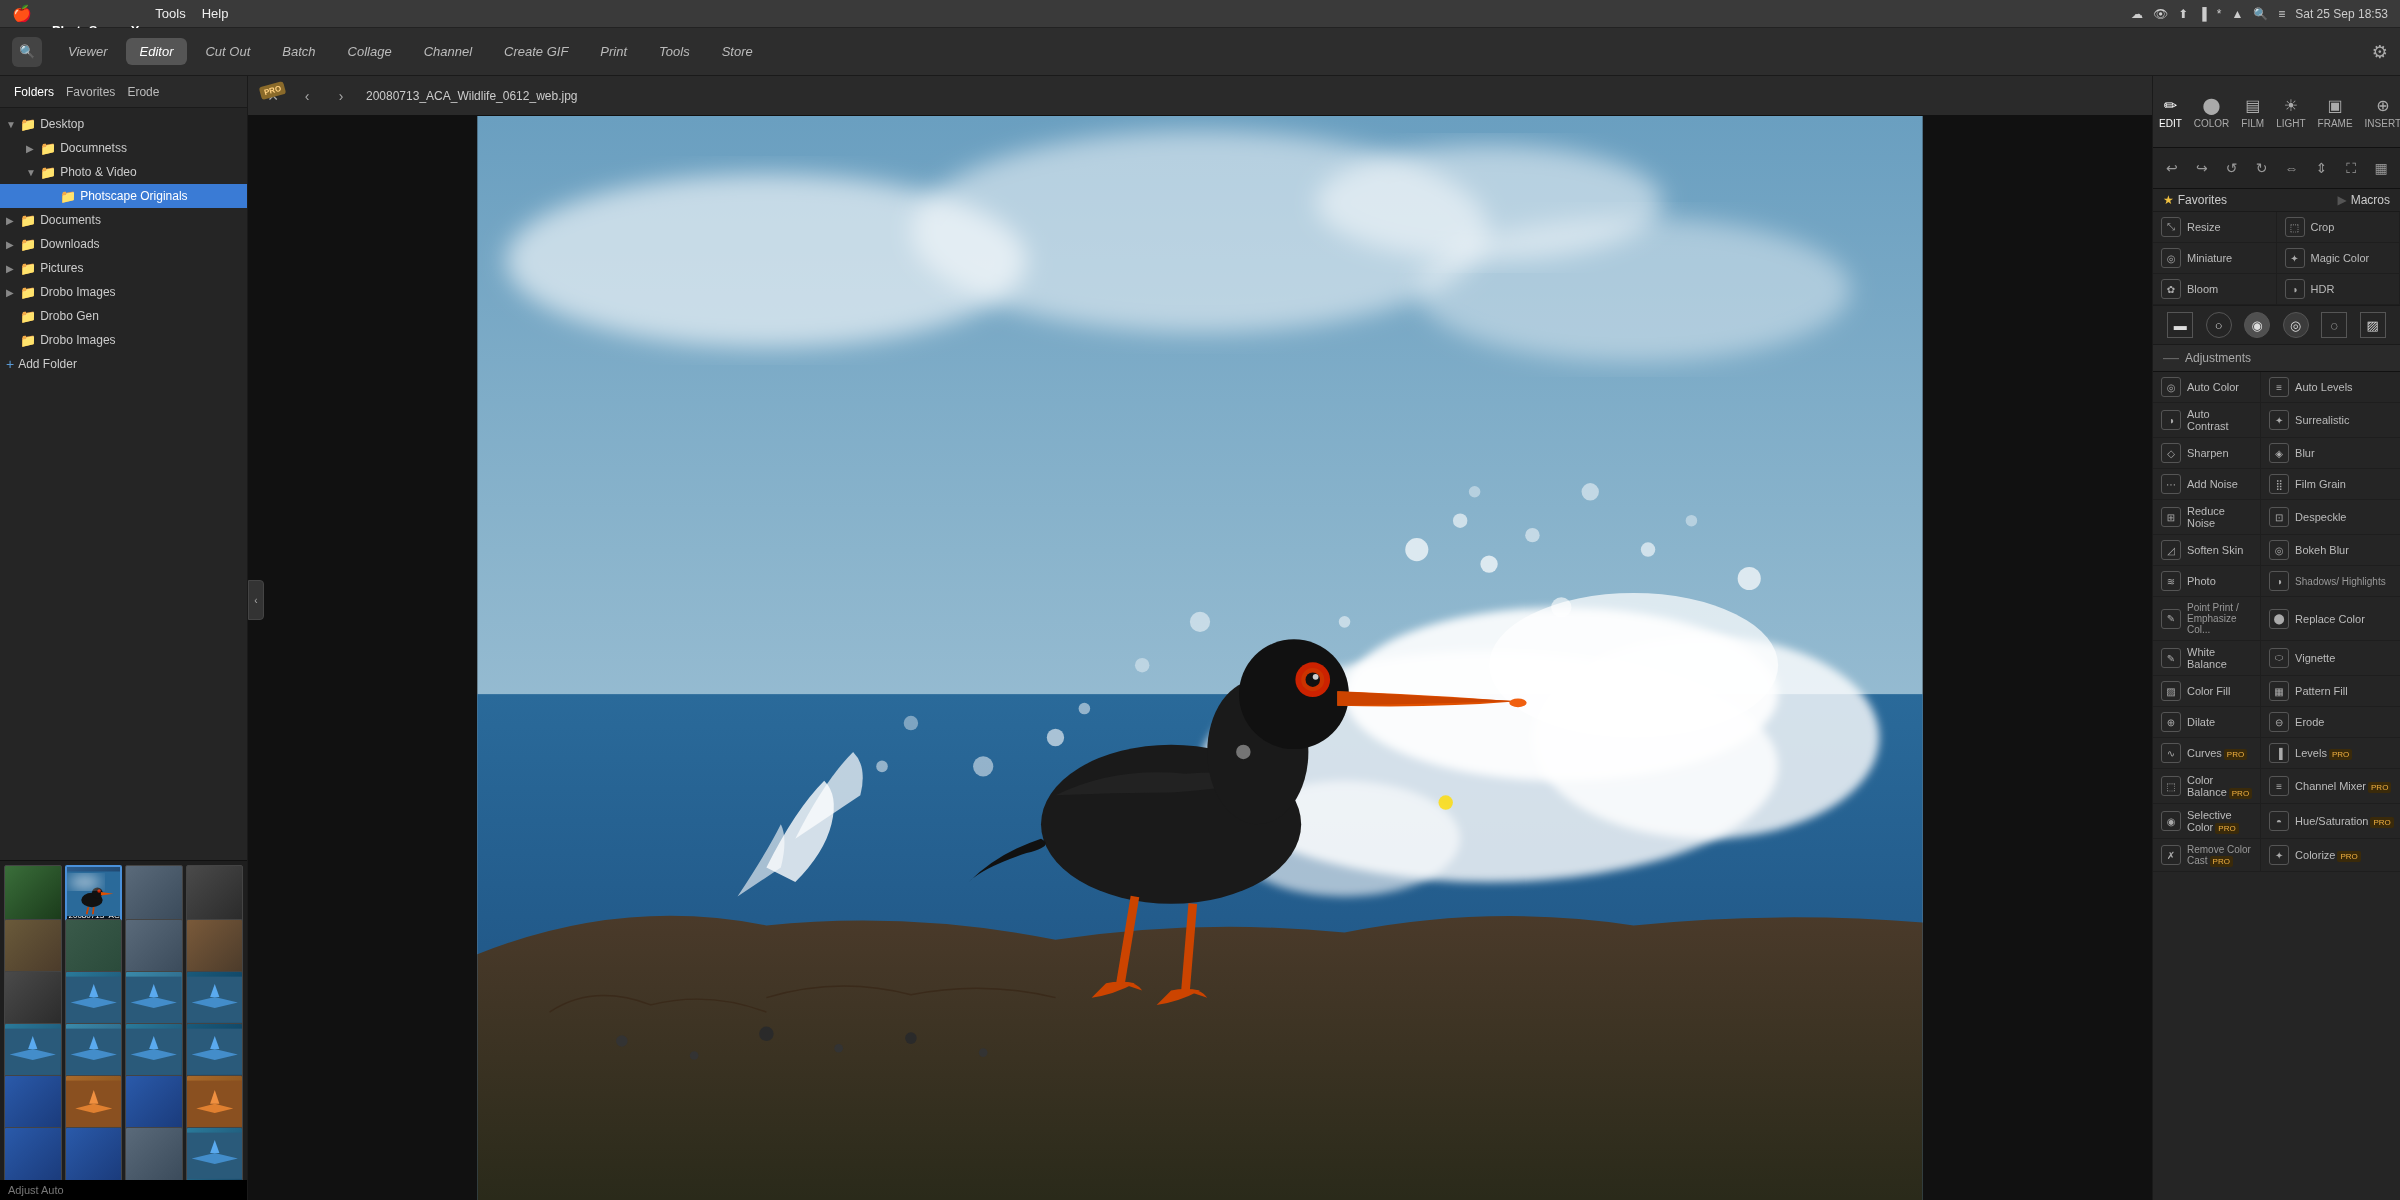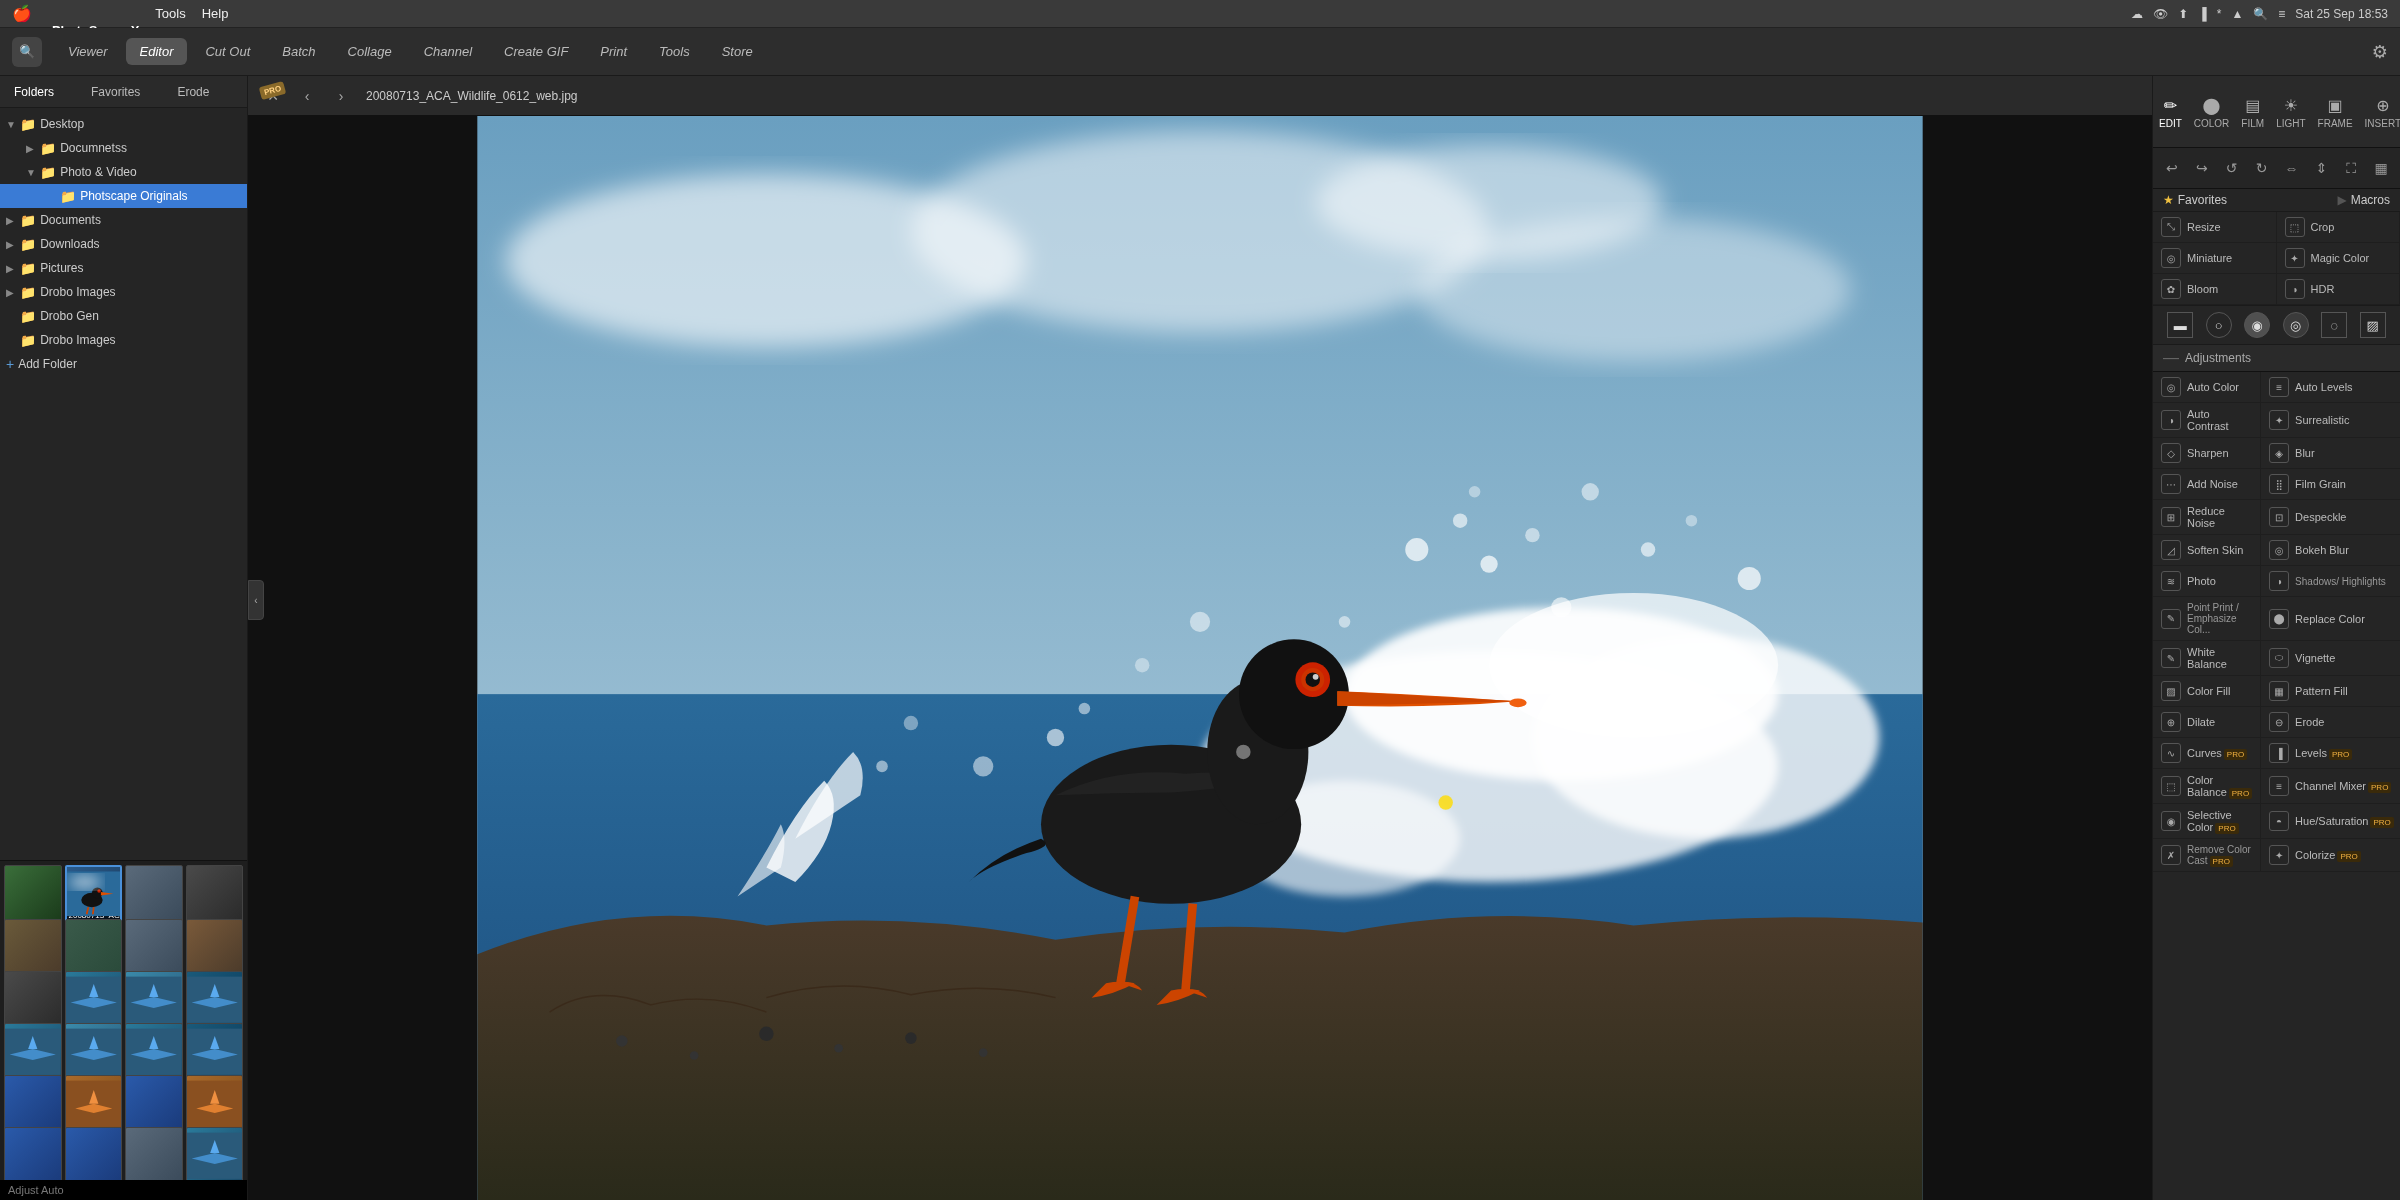--- a/index.html
+++ b/index.html
@@ -93,21 +93,21 @@
     }
 
     
     .folder-tabs {
       display: flex;
       align-items: center;
       height: 32px;
       background: #2a2a2a;
       border-bottom: 1px solid #1a1a1a;
       padding: 0 8px;
-      gap: 25px;
+      gap: 0;
     }
     .folder-tab {
       font-size: 12px;
       color: #bbb;
       cursor: pointer;
       padding: 2px 6px;
     }
     .folder-tab.active { color: #fff; font-weight: 500; }
 
     

